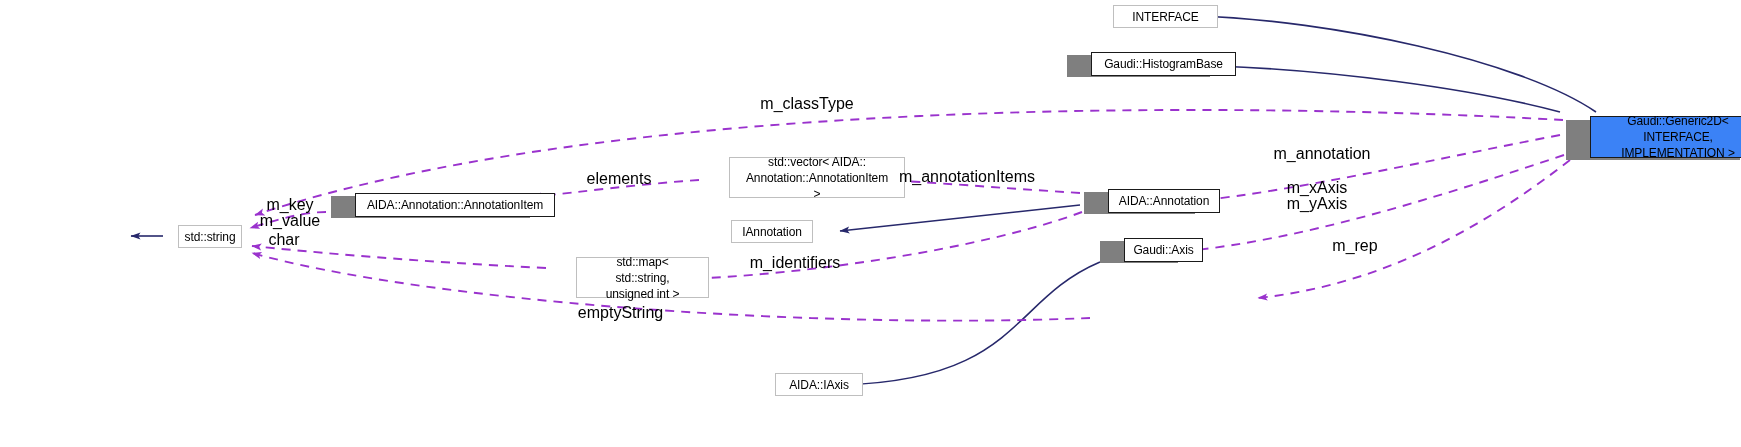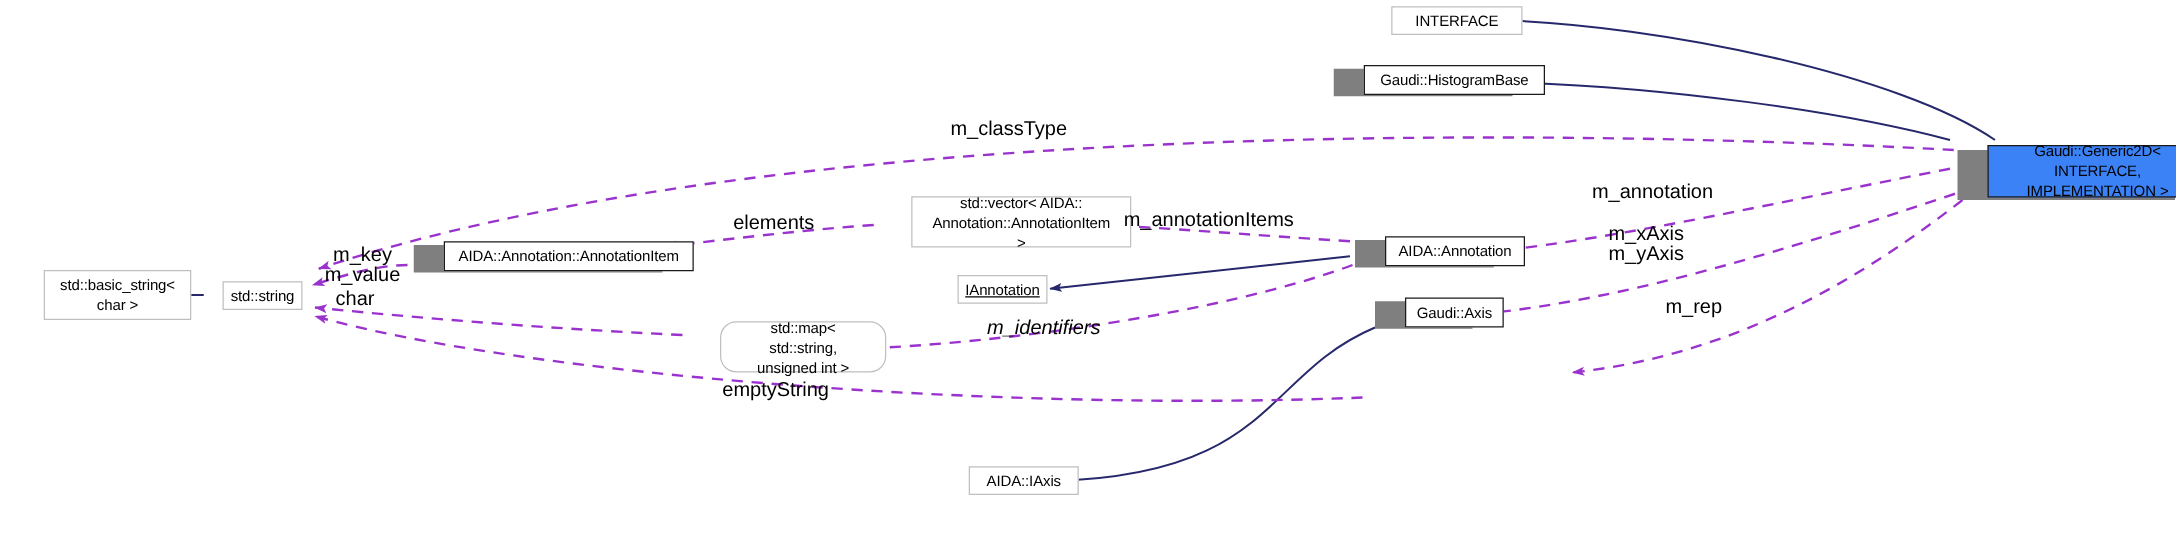--- a/index.html
+++ b/index.html
@@ -116,54 +116,52 @@
   <div class="shadow" style="left:1084px;top:192px;width:111px;height:22px;"></div>
   <div class="shadow" style="left:1100px;top:241px;width:78px;height:22px;"></div>
 
   <div class="node" style="left:1085px;top:5px;width:105px;height:23px;">INTERFACE</div>
 
   <div class="node strong" style="left:1063px;top:52px;width:145px;height:24px;">Gaudi::HistogramBase</div>
 
   <div class="node current" style="left:1562px;top:116px;width:176px;height:42px;">Gaudi::Generic2D&lt; INTERFACE,
 IMPLEMENTATION &gt;</div>
 
-  <div class="node" style="left:7px;top:216px;width:118px;height:40px;">std::basic_string&lt;
-char &gt;</div>
 
   <div class="node" style="left:150px;top:225px;width:64px;height:23px;">std::string</div>
 
   <div class="node strong" style="left:327px;top:193px;width:200px;height:24px;">AIDA::Annotation::AnnotationItem</div>
 
   <div class="node" style="left:701px;top:157px;width:176px;height:41px;">std::vector&lt; AIDA::
 Annotation::AnnotationItem &gt;</div>
 
   <div class="node strong" style="left:1080px;top:189px;width:112px;height:24px;">AIDA::Annotation</div>
 
-  <div class="node" style="left:738px;top:220px;width:72px;height:23px;text-decoration:underline;">IAnnotation</div>
+  <div class="node" style="left:703px;top:220px;width:82px;height:23px;">IAnnotation</div>
 
-  <div class="node" style="left:548px;top:257px;width:133px;height:41px;border-radius:13px;">std::map&lt; std::string,
+  <div class="node" style="left:548px;top:257px;width:133px;height:41px;">std::map&lt; std::string,
 unsigned int &gt;</div>
 
   <div class="node strong" style="left:1096px;top:238px;width:79px;height:24px;">Gaudi::Axis</div>
 
 
   <div class="node" style="left:747px;top:373px;width:88px;height:23px;">AIDA::IAxis</div>
 
   <div class="edge-label" style="left:752px;top:96px;width:110px;">m_classType</div>
 
   <div class="edge-label" style="left:258px;top:197px;width:64px;">m_key
 m_value</div>
 
   <div class="edge-label" style="left:263px;top:232px;width:42px;">char</div>
 
   <div class="edge-label" style="left:584px;top:171px;width:70px;">elements</div>
 
   <div class="edge-label" style="left:897px;top:169px;width:140px;">m_annotationItems</div>
 
-  <div class="edge-label" style="left:784px;top:255px;width:102px;font-style:italic;">m_identifiers</div>
+  <div class="edge-label" style="left:744px;top:255px;width:102px;">m_identifiers</div>
 
   <div class="edge-label" style="left:573px;top:305px;width:95px;">emptyString</div>
 
   <div class="edge-label" style="left:1267px;top:146px;width:110px;">m_annotation</div>
 
   <div class="edge-label" style="left:1281px;top:180px;width:72px;">m_xAxis
 m_yAxis</div>
 
   <div class="edge-label" style="left:1288px;top:238px;width:56px;margin-left:39px;">m_rep</div>
 

